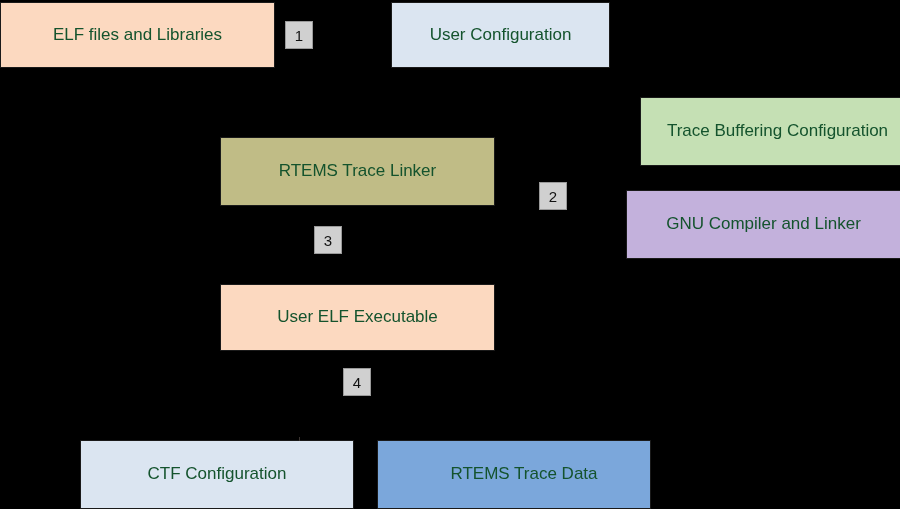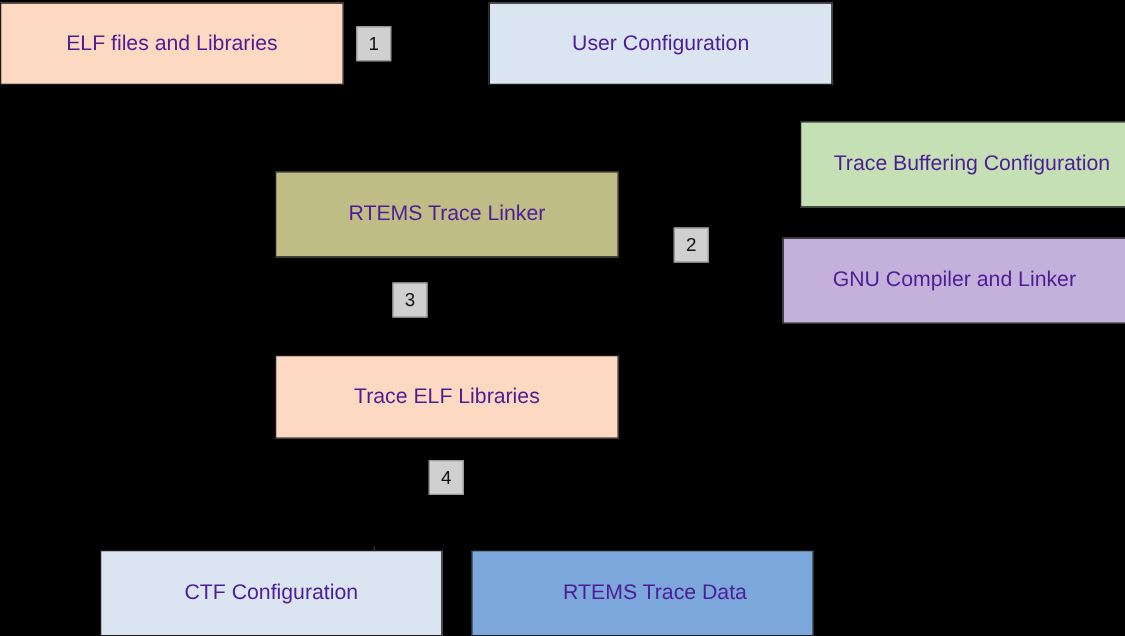--- a/index.html
+++ b/index.html
@@ -15,21 +15,21 @@
     overflow: hidden;
     font-family: "Liberation Sans", sans-serif;
   }
   .node {
     position: absolute;
     box-sizing: border-box;
     border: 1px solid #1a1a1a;
     display: flex;
     align-items: center;
     justify-content: center;
-    color: #4c1d95;
+    color: #14532d;
     font-size: 17px;
     font-family: "Liberation Sans", sans-serif;
     line-height: 1.2;
     text-align: center;
   }
   .node-label {
     display: block;
     padding: 0 6px;
   }
   .badge {
@@ -53,38 +53,38 @@
 </style>
 </head>
 <body>
 
 <div id="canvas" style="background: rgb(0, 0, 0);">
 
   <div class="node" id="n0" style="left: 0px; top: 2px; width: 275px; height: 66px; background: rgb(252, 217, 192);">
     <span class="node-label">ELF files and Libraries</span>
   </div>
 
-  <div class="node" id="n1" style="left: 391px; top: 2px; width: 275px; height: 66px; background: rgb(219, 229, 241);">
+  <div class="node" id="n1" style="left: 391px; top: 2px; width: 219px; height: 66px; background: rgb(219, 229, 241);">
     <span class="node-label">User Configuration</span>
   </div>
 
   <div class="node" id="n2" style="left: 626px; top: 97px; width: 275px; height: 69px; background: rgb(197, 224, 180); margin-left: 14px;">
     <span class="node-label">Trace Buffering Configuration</span>
   </div>
 
   <div class="node" id="n3" style="left: 220px; top: 137px; width: 275px; height: 69px; background: rgb(192, 188, 134);">
     <span class="node-label">RTEMS Trace Linker</span>
   </div>
 
   <div class="node" id="n4" style="left: 626px; top: 190px; width: 275px; height: 69px; background: rgb(195, 177, 220);">
     <span class="node-label">GNU Compiler and Linker</span>
   </div>
 
   <div class="node" id="n5" style="left: 220px; top: 284px; width: 275px; height: 67px; background: rgb(252, 217, 192);">
-    <span class="node-label">Trace ELF Libraries</span>
+    <span class="node-label">User ELF Executable</span>
   </div>
 
   <div class="node" id="n6" style="left: 80px; top: 440px; width: 274px; height: 69px; background: rgb(219, 229, 241);">
     <span class="node-label">CTF Configuration</span>
   </div>
 
   <div class="node" id="n7" style="left: 377px; top: 440px; width: 274px; height: 69px; background: rgb(123, 167, 219); padding-left: 20px;">
     <span class="node-label">RTEMS Trace Data</span>
   </div>
 

